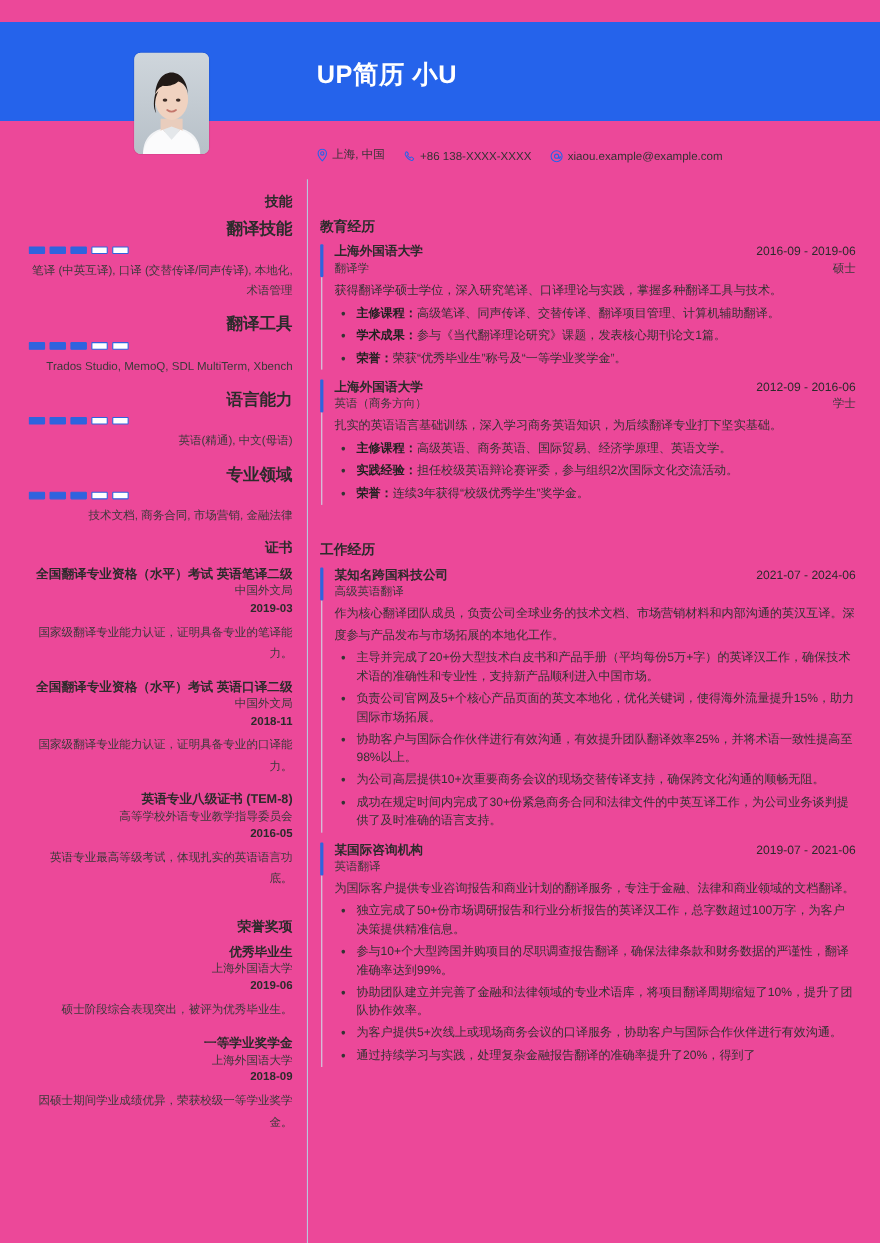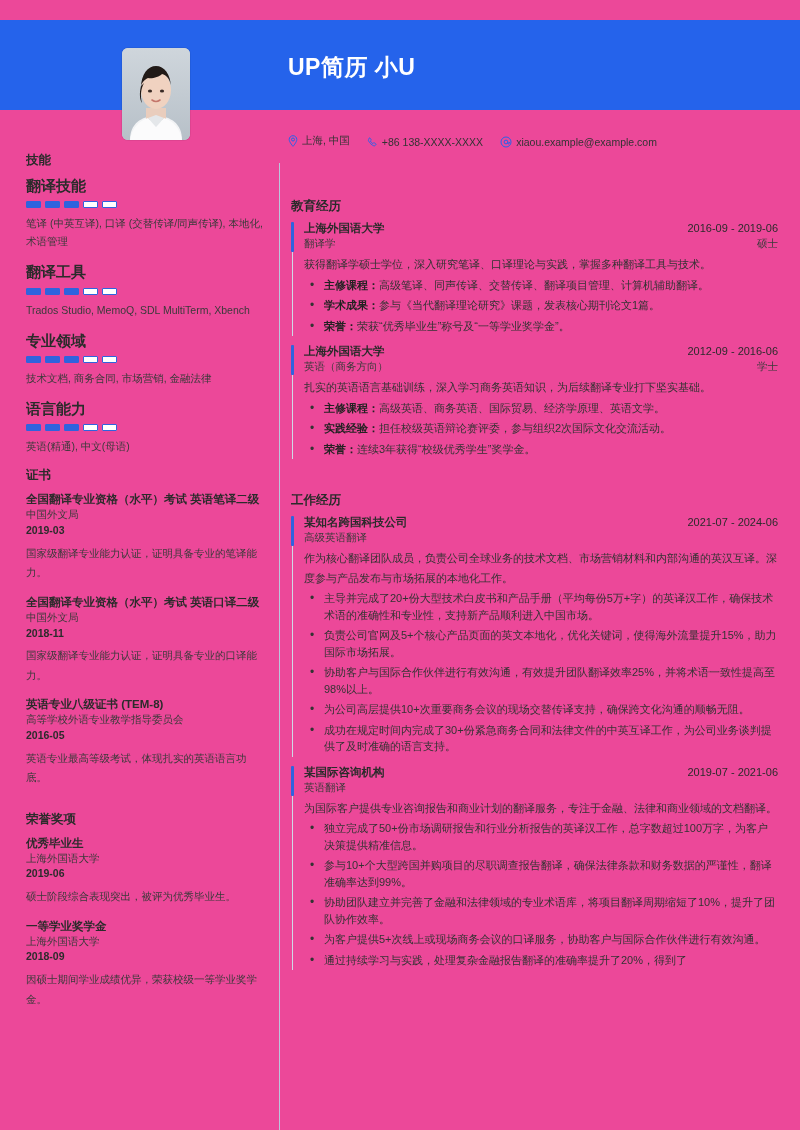--- a/index.html
+++ b/index.html
@@ -33,21 +33,21 @@
     position:absolute; left:288px; top:134px;
     display:flex; align-items:flex-end; gap:17px;
     font-size:10.5px; color:#333;
   }
   .contact .ci { display:flex; align-items:center; gap:4px; white-space:nowrap; }
   .contact .gl { color:#2563eb; font-size:11px; line-height:1; display:inline-block; }
   .contact svg { display:block; }
 
   
   .col-left {
-    position:absolute; left:26px; top:150px; width:240px;
+    position:absolute; left:26px; top:173px; width:240px;text-align:right;
   }
   .col-right {
     position:absolute; left:291px; top:163px; width:487px;
   }
   .divider {
     position:absolute; left:279px; top:163px; width:1px; height:967px;
     background:#b9c6dd;
   }
 
   
@@ -60,21 +60,21 @@
   .bars { display:flex; gap:4px; margin-bottom:6px; }
   .bar { width:15px; height:7px; border:1px solid #2f63de; border-radius:1px; background:#fff; }
   .bar.on { background:#2f63de; }
   .side-text {
     font-size:10.5px; color:#3a3a3a; line-height:1.72; margin-bottom:12px;
   }
   .side-block { margin-bottom:11px; }
   .side-item-title { font-size:11.5px; font-weight:700; color:#2b2b2b; line-height:1.4; }
   .side-item-org { font-size:10.5px; color:#3a3a3a; line-height:1.5; }
   .side-item-date { font-size:10.5px; font-weight:700; color:#2b2b2b; line-height:1.5; }
-  .side-item-desc { font-size:10.5px; color:#3a3a3a; line-height:1.85; margin-top:5px; }
+  .side-item-desc { font-size:10.5px; color:#3a3a3a; line-height:1.85; margin-top:5px;font-family:Liberation Mono, monospace; }
   .side-gap { height:10px; }
 
   
   .sec { margin-bottom:4px;margin-top:35px; }
   .sec-title {
     font-size:12.5px; font-weight:700; color:#2b2b2b; margin-bottom:6px;
   }
   .entry {
     position:relative; padding-left:13px; margin-bottom:10px;
   }
@@ -186,40 +186,40 @@
           <div class="bars">
             <span class="bar on"></span>
             <span class="bar on"></span>
             <span class="bar on"></span>
             <span class="bar"></span>
             <span class="bar"></span>
           </div>
           <div class="side-text">Trados Studio, MemoQ, SDL MultiTerm, Xbench</div>
         </div>
         <div>
+          <div class="side-sub">语言能力</div>
+          <div class="bars">
+            <span class="bar on"></span>
+            <span class="bar on"></span>
+            <span class="bar on"></span>
+            <span class="bar"></span>
+            <span class="bar"></span>
+          </div>
+          <div class="side-text">英语(精通), 中文(母语)</div>
+        </div>
+        <div>
           <div class="side-sub">专业领域</div>
           <div class="bars">
             <span class="bar on"></span>
             <span class="bar on"></span>
             <span class="bar on"></span>
             <span class="bar"></span>
             <span class="bar"></span>
           </div>
           <div class="side-text">技术文档, 商务合同, 市场营销, 金融法律</div>
-        </div>
-        <div>
-          <div class="side-sub">语言能力</div>
-          <div class="bars">
-            <span class="bar on"></span>
-            <span class="bar on"></span>
-            <span class="bar on"></span>
-            <span class="bar"></span>
-            <span class="bar"></span>
-          </div>
-          <div class="side-text">英语(精通), 中文(母语)</div>
         </div>
       </div>
 
     <div class="side-sec-title">证书</div>
     <div id="cert-list">
         <div class="side-block">
           <div class="side-item-title">全国翻译专业资格（水平）考试 英语笔译二级</div>
           <div class="side-item-org">中国外文局</div>
           <div class="side-item-date">2019-03</div>
           <div class="side-item-desc">国家级翻译专业能力认证，证明具备专业的笔译能力。</div>

